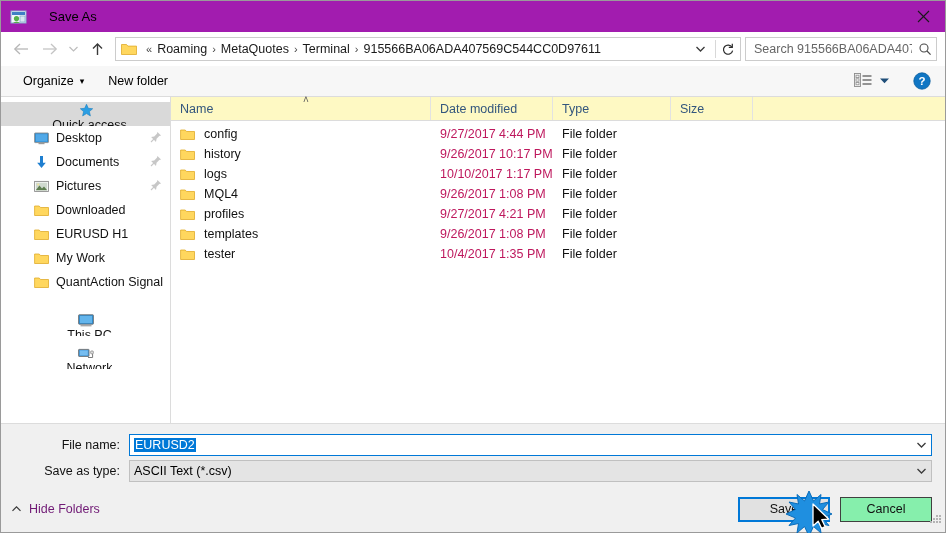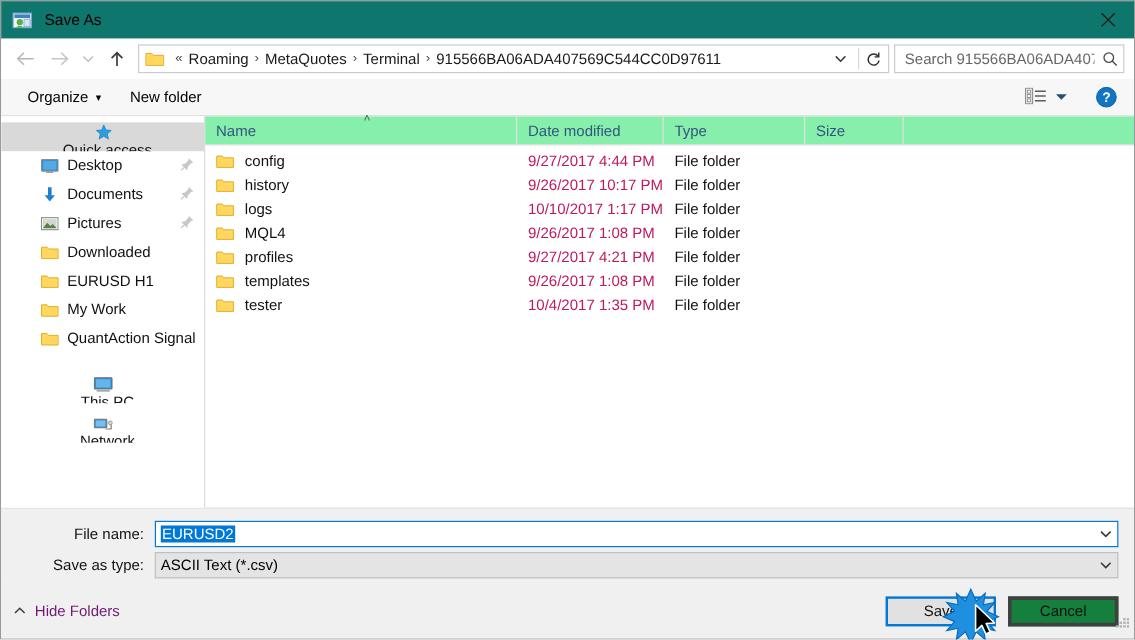--- a/index.html
+++ b/index.html
@@ -17,23 +17,24 @@
     position:relative;
     width:946px; height:533px;
     background:#f0f0f0;
     border:1px solid #9a9a9a;
     display:flex; flex-direction:column;
   }
 
   
   .titlebar {
     height:31px; flex:0 0 31px;
-    background:#0f766e;
+    background:#a21caf;
     display:flex; align-items:center;
     position:relative;
+    gap:12px;
   }
   .title-icon { margin-left:9px; width:18px; height:18px; position:relative; }
   .title-text { margin-left:9px; font-size:13px; color:#000; }
   .close-btn {
     position:absolute; right:0; top:0; width:44px; height:31px;
     display:flex; align-items:center; justify-content:center;
     font-size:15px; color:#111; font-family:"Liberation Sans", sans-serif;
     cursor:default;
   }
   .close-btn svg { display:block; }
@@ -139,21 +140,21 @@
   .ind-1 { padding-left:32px; }
   .ind-root { padding-left:14px;flex-direction:column; }
   .side-gap { height:9px; }
 
   
   .filepane { flex:1 1 auto; display:flex; flex-direction:column; min-width:0; }
   .colhead {
     height:24px; flex:0 0 24px;
     display:flex; align-items:stretch;
     border-bottom:1px solid #dcdcdc;
-    background:#86efac; position:relative;
+    background:#fef9c3; position:relative;
   }
   .colhead .col {
     display:flex; align-items:center;
     font-size:12.5px; color:#33567d;
     border-right:1px solid #e2e2e2;
     padding-left:9px; position:relative;
   }
   .col-name { flex:0 0 260px; }
   .col-date { flex:0 0 122px; }
   .col-type { flex:0 0 118px; }
@@ -212,21 +213,21 @@
   }
   .hidefolders {
     display:flex; align-items:center; gap:7px;
     font-size:12.5px; color:#701a75;
   }
   .footer-spacer { flex:1 1 auto; }
   .btn {
     width:92px; height:25px;
     display:flex; align-items:center; justify-content:center;
     font-size:12.5px; color:#111;
-    background:#15803d; border:3px solid #404040;
+    background:#86efac; border:1px solid #404040;
     margin-left:10px;
   }
   .btn.default {
     border:2px solid #0078d7; background:#e1e1e1;
   }
   .grip { position:absolute; right:4px; bottom:3px; }
 
   .cursor-layer {
     position:absolute; left:0; top:0; width:946px; height:533px;
     pointer-events:none;

